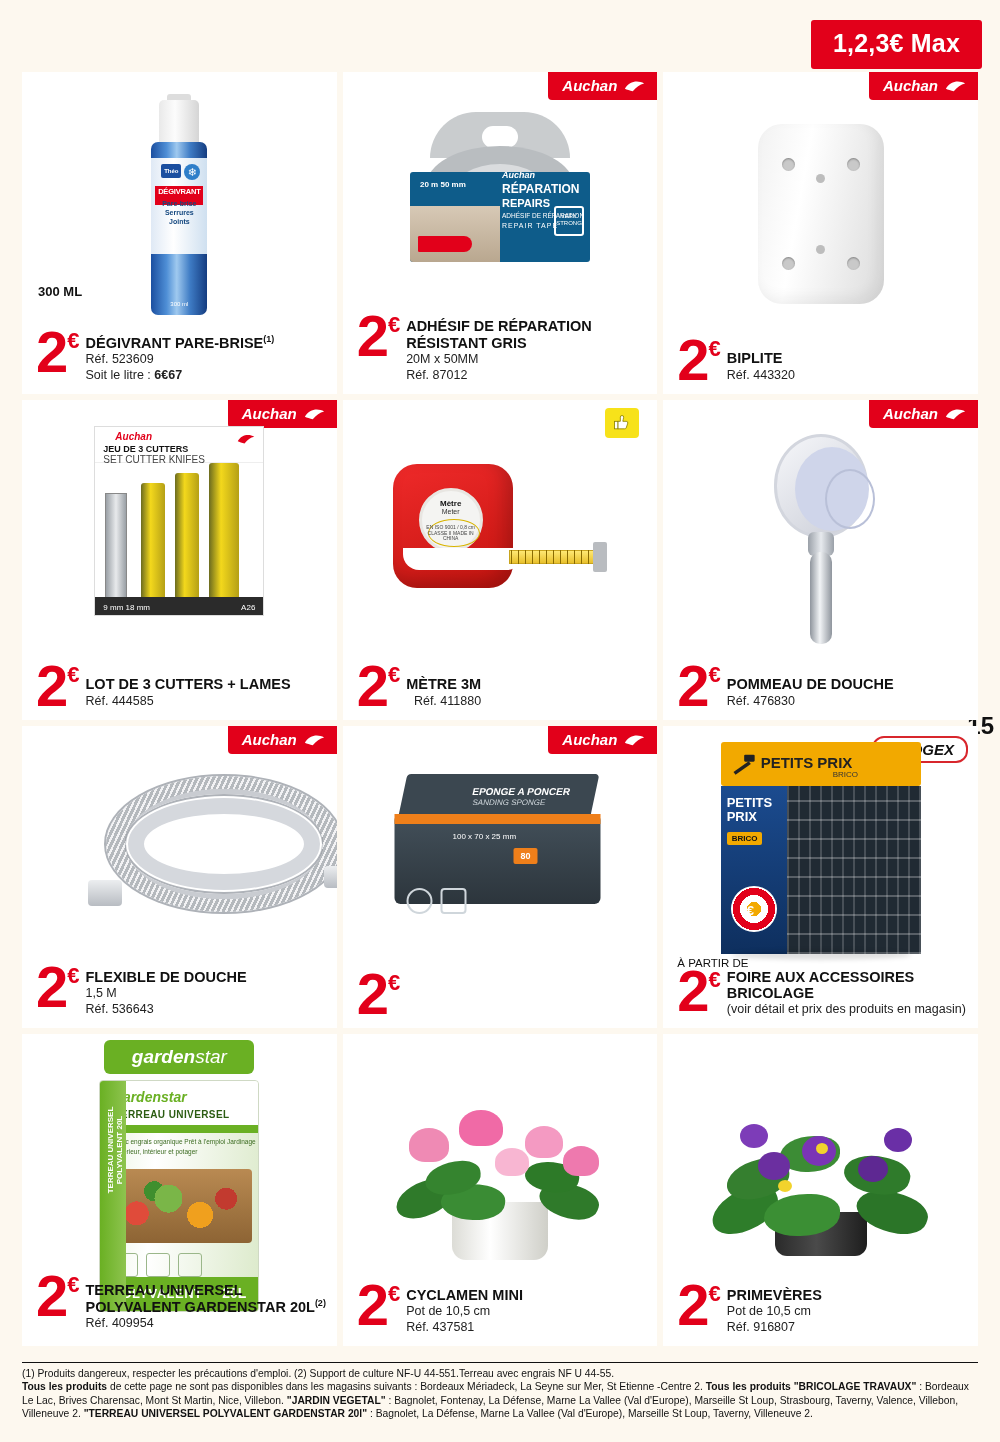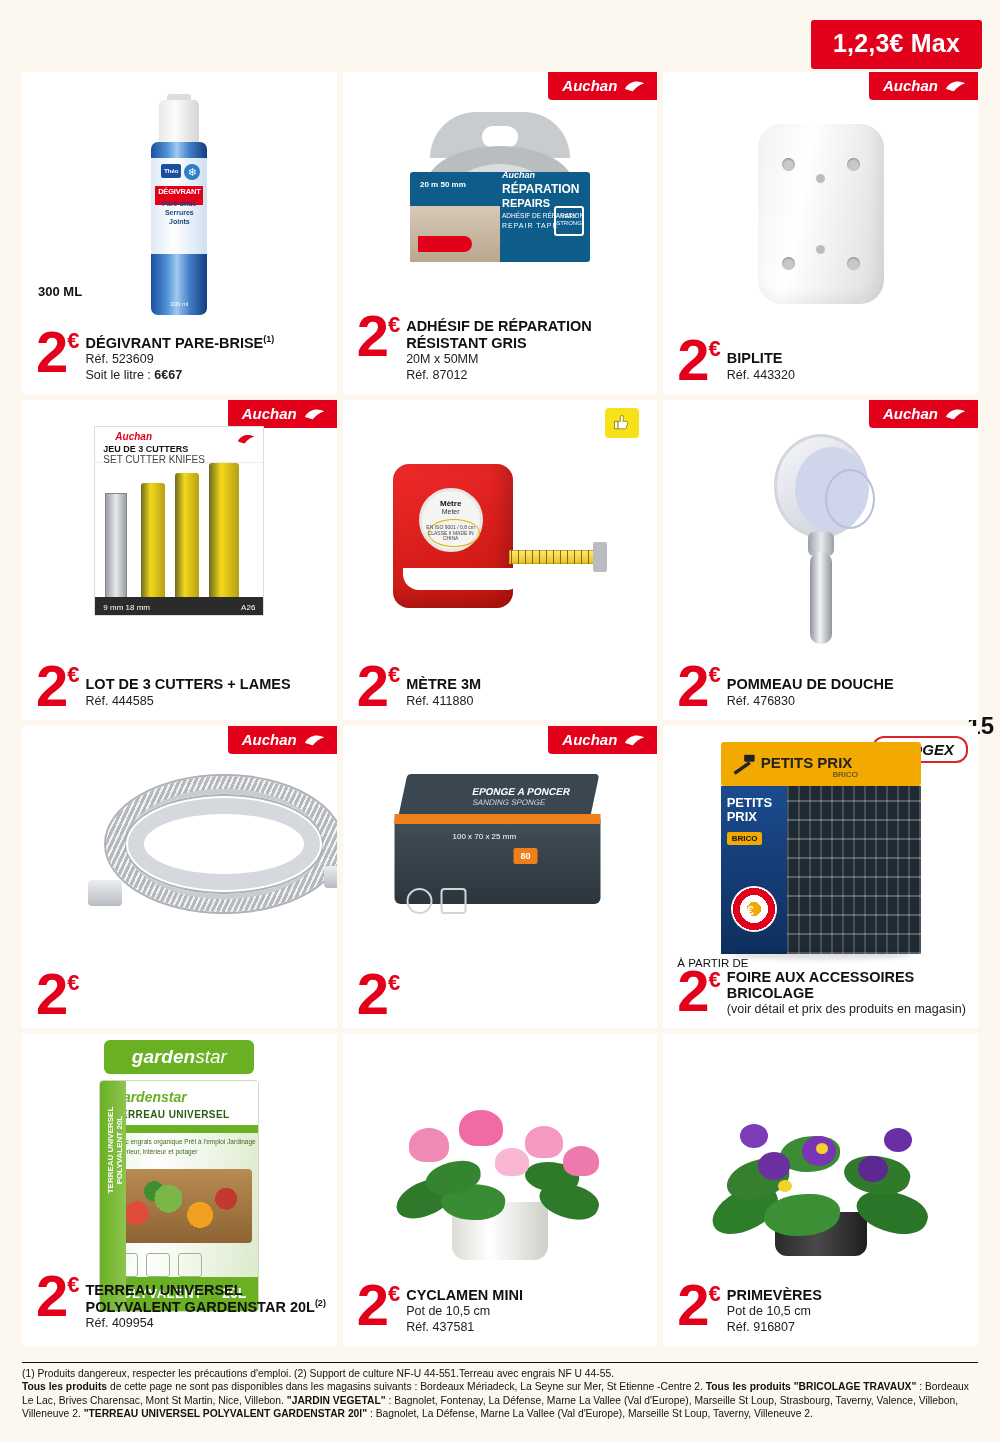--- a/index.html
+++ b/index.html
@@ -156,21 +156,21 @@
   .cutters .l1 { position:absolute; top:17px; left:8px; font-size:9px; font-weight:bold; color:#111;}
   .cutters .l2 { position:absolute; top:27px; left:8px; font-size:10px; color:#444;}
   .cutters .bird2{position:absolute; top:4px; right:8px;}
   .cutters .knife { position:absolute; bottom:6px; width:24px; border-radius:3px; }
   .cutters .blade { position:absolute; bottom:6px; left:10px; width:22px; height:116px; background:linear-gradient(90deg,#9aa0a6,#e8eaec,#9aa0a6); border:1px solid #888;}
   .cutters .bar { position:absolute; bottom:0; left:0; right:0; height:18px; background:#2b2b2b; color:#fff; font-size:8px; }
   .cutters .bar span { position:absolute; bottom:3px; font-size:8px;}
 
   
   .measure { position:absolute; left:40px; top:54px; width:230px; height:160px;}
-  .measure .body { position:absolute; left:10px; top:10px; width:120px; height:144px; background:linear-gradient(160deg,#ef2a2a,#c4140f); border-radius:16px; box-shadow:inset -8px -8px 18px rgba(0,0,0,.2);}
+  .measure .body { position:absolute; left:10px; top:10px; width:120px; height:124px; background:linear-gradient(160deg,#ef2a2a,#c4140f); border-radius:24px; box-shadow:inset -8px -8px 18px rgba(0,0,0,.2);}
   .measure .disc { position:absolute; left:26px; top:24px; width:64px; height:64px; background:#f4f4f2; border-radius:50%; border:3px solid #e8e6e2;}
   .measure .disc .t { position:absolute; top:8px; left:0; width:100%; text-align:center; font-size:8px; font-weight:bold; color:#111;}
   .measure .disc .t2 { position:absolute; top:17px; left:0; width:100%; text-align:center; font-size:7px; color:#333;}
   .measure .disc .ring { position:absolute; left:6px; top:28px; width:52px;height:28px;border:1px solid #d8b400; border-radius:50%;}
   .measure .disc .sm { position:absolute; top:34px; left:0; width:100%; text-align:center; font-size:5px; color:#444; line-height:1.1;}
   .measure .tab { position:absolute; left:126px; top:96px; width:90px; height:14px; background:linear-gradient(#ffe873,#e8c02c); border:1px solid #c8a41e;}
   .measure .hook{ position:absolute; left:210px; top:88px; width:14px; height:30px; background:#b9bcc0; border-radius:2px;}
   .measure .grad{ position:absolute; left:128px; top:96px; width:86px; height:14px;
      background:repeating-linear-gradient(90deg, #8a6b00 0 1px, transparent 1px 7px);}
   .measure .bot { position:absolute; left:10px; bottom:18px; width:120px; height:22px; background:#fff; border-radius:0 0 16px 16px;}
@@ -441,21 +441,21 @@
           <div class="tab"></div>
           <div class="grad"></div>
           <div class="hook"></div>
         </div>
       </div>
       <div class="pricerow">
         <div class="price">
           <span>2</span>
             <span class="cur">€</span>
         </div>
-        <div class="pinfo" style="padding-top:14px;">
+        <div class="pinfo" style="padding-top:14px;text-align:right;">
           <div class="pname">MÈTRE 3M</div>
           <div class="psub">Réf. 411880</div>
         </div>
       </div>
     </div>
 
     <div class="cell">
       <div class="flag">
         <span>Auchan</span>
         <span class="bird">
@@ -502,20 +502,25 @@
           <div class="tex"></div>
           <div class="coil2"></div>
           <div class="nut1"></div>
           <div class="nut2"></div>
         </div>
       </div>
       <div class="pricerow">
         <div class="price">
           <span>2</span>
             <span class="cur">€</span>
+        </div>
+        <div class="pinfo" style="padding-top:6px;">
+          <div class="pname">FLEXIBLE DE DOUCHE</div>
+          <div class="psub">1,5 M</div>
+          <div class="psub">Réf. 536643</div>
         </div>
       </div>
     </div>
 
     <div class="cell">
       <div class="flag">
         <span>Auchan</span>
         <span class="bird">
           <svg viewBox="0 0 24 16" width="21" height="14">
               <path d="M1 11 C6 2, 16 1, 23 5 C18 6, 14 9, 10 14 C7 13, 3 12, 1 11 Z" fill="#fff"></path>

